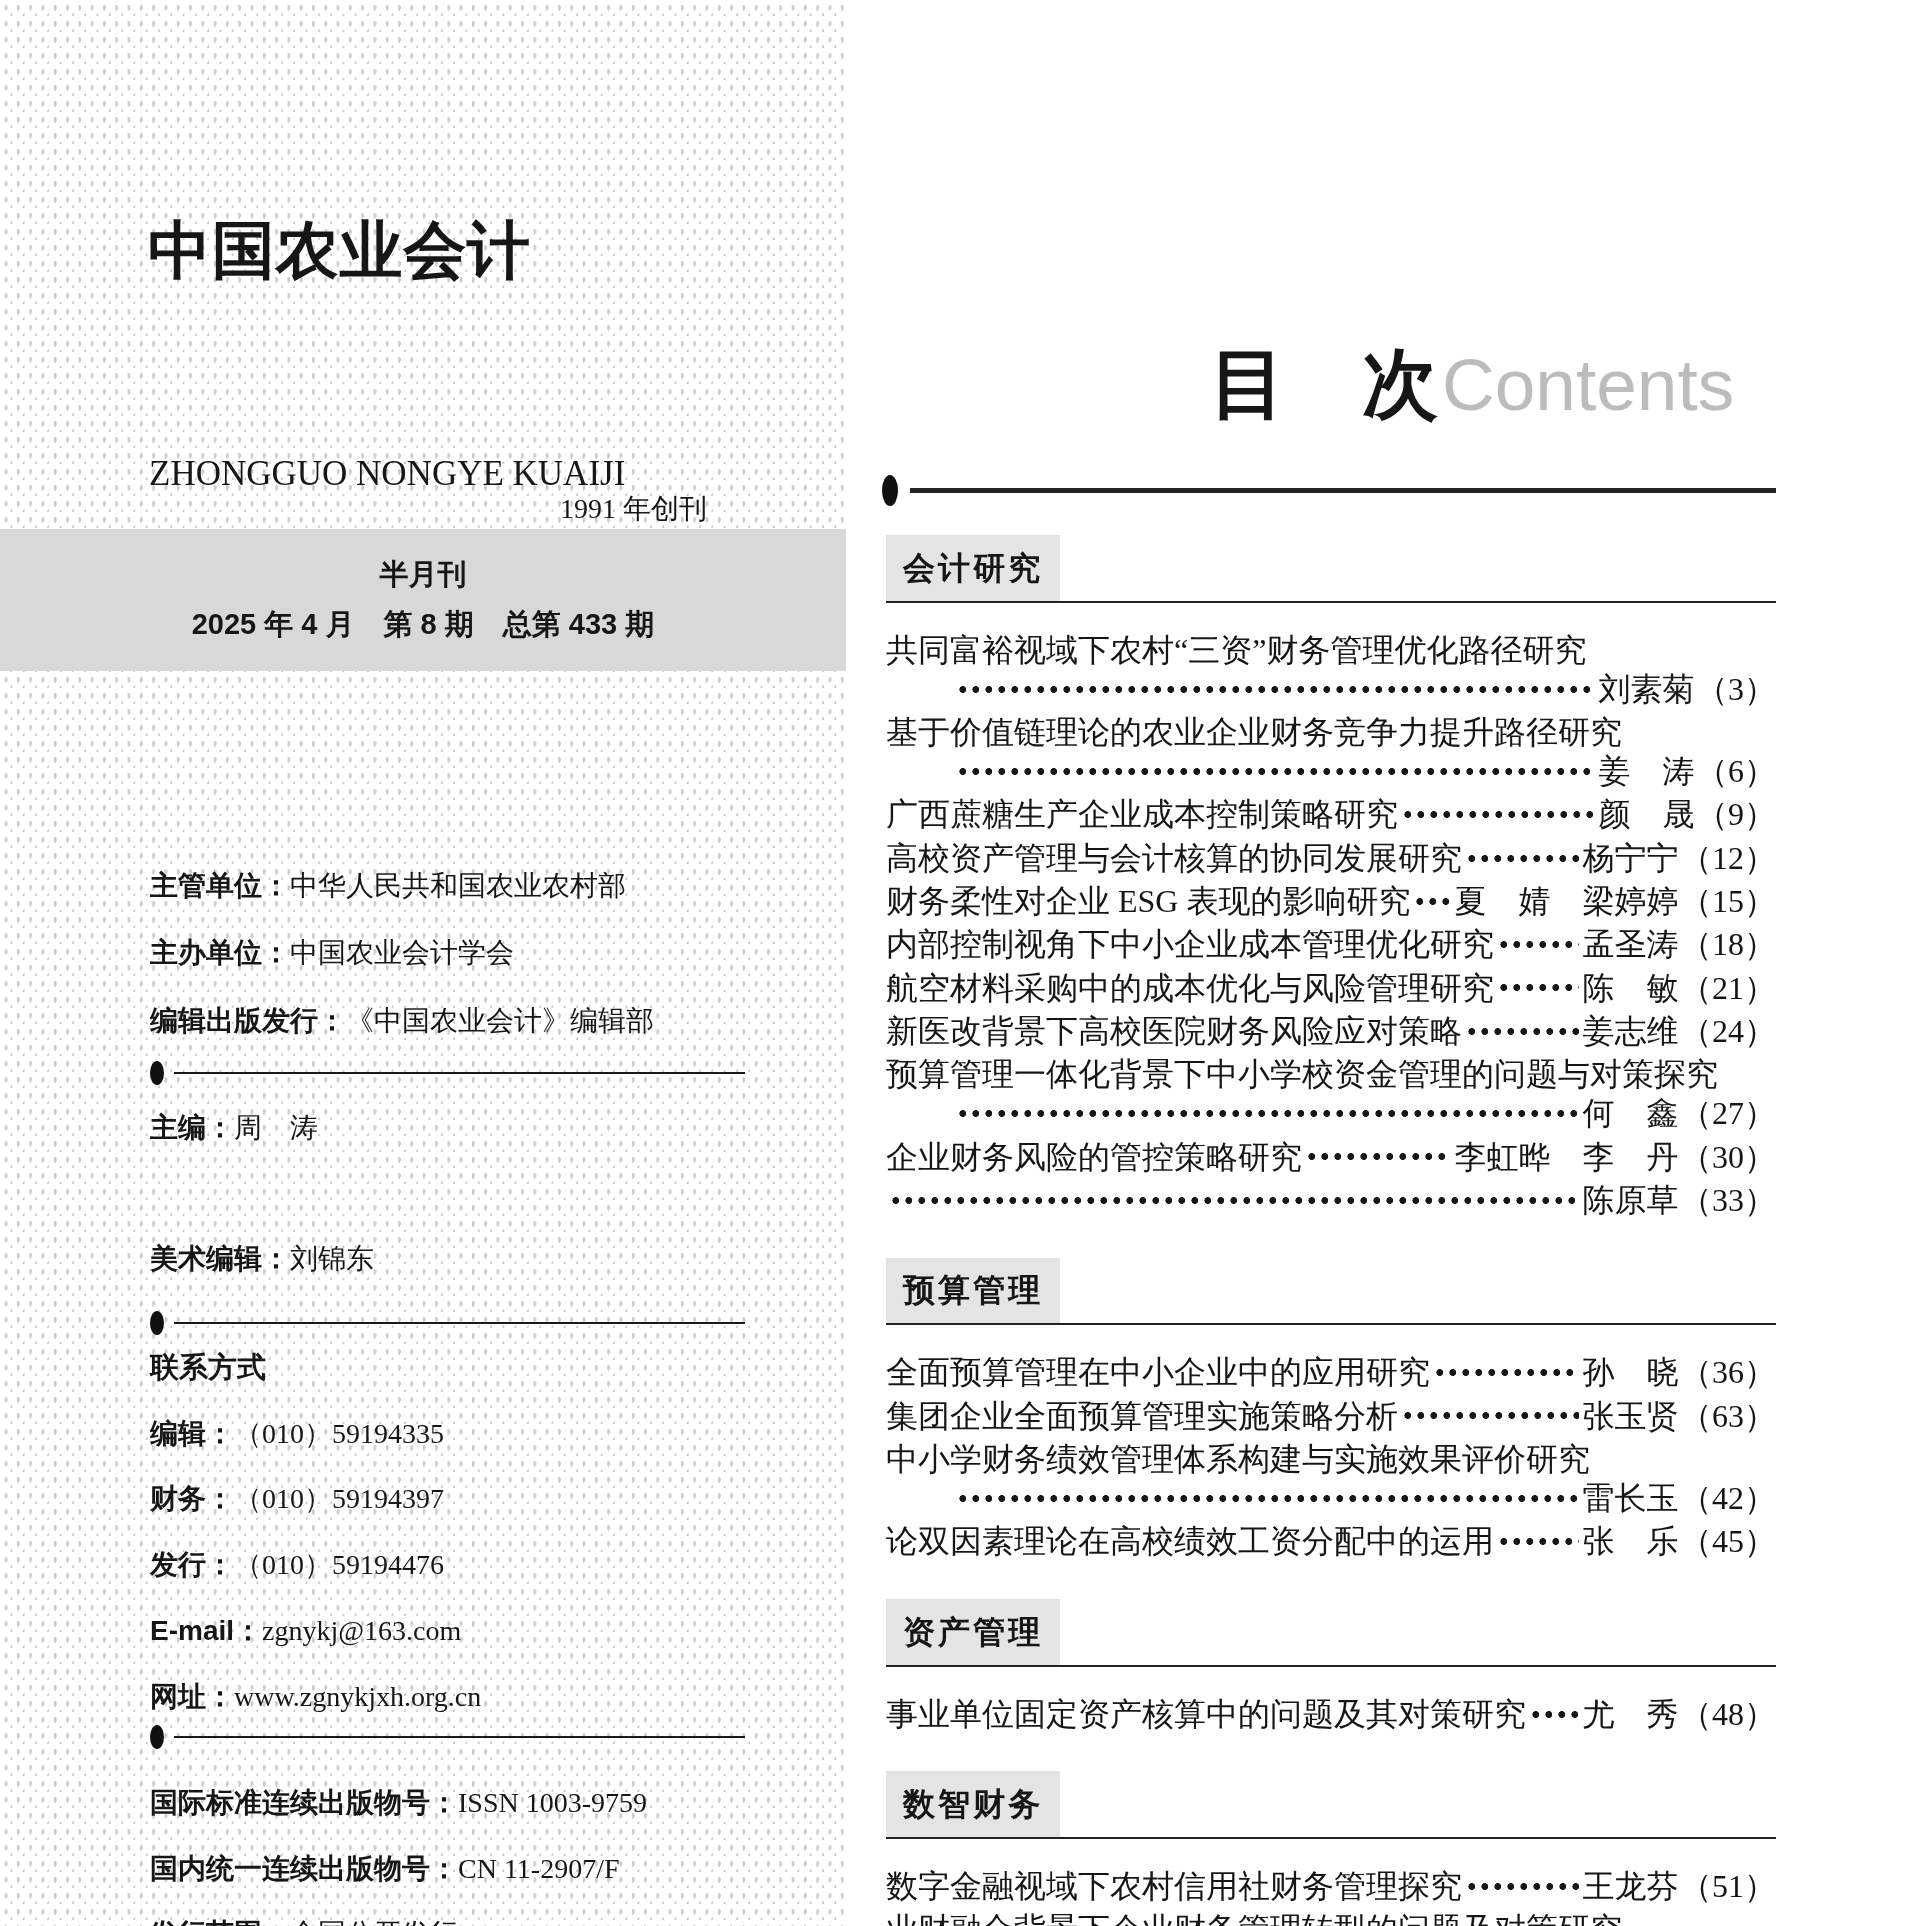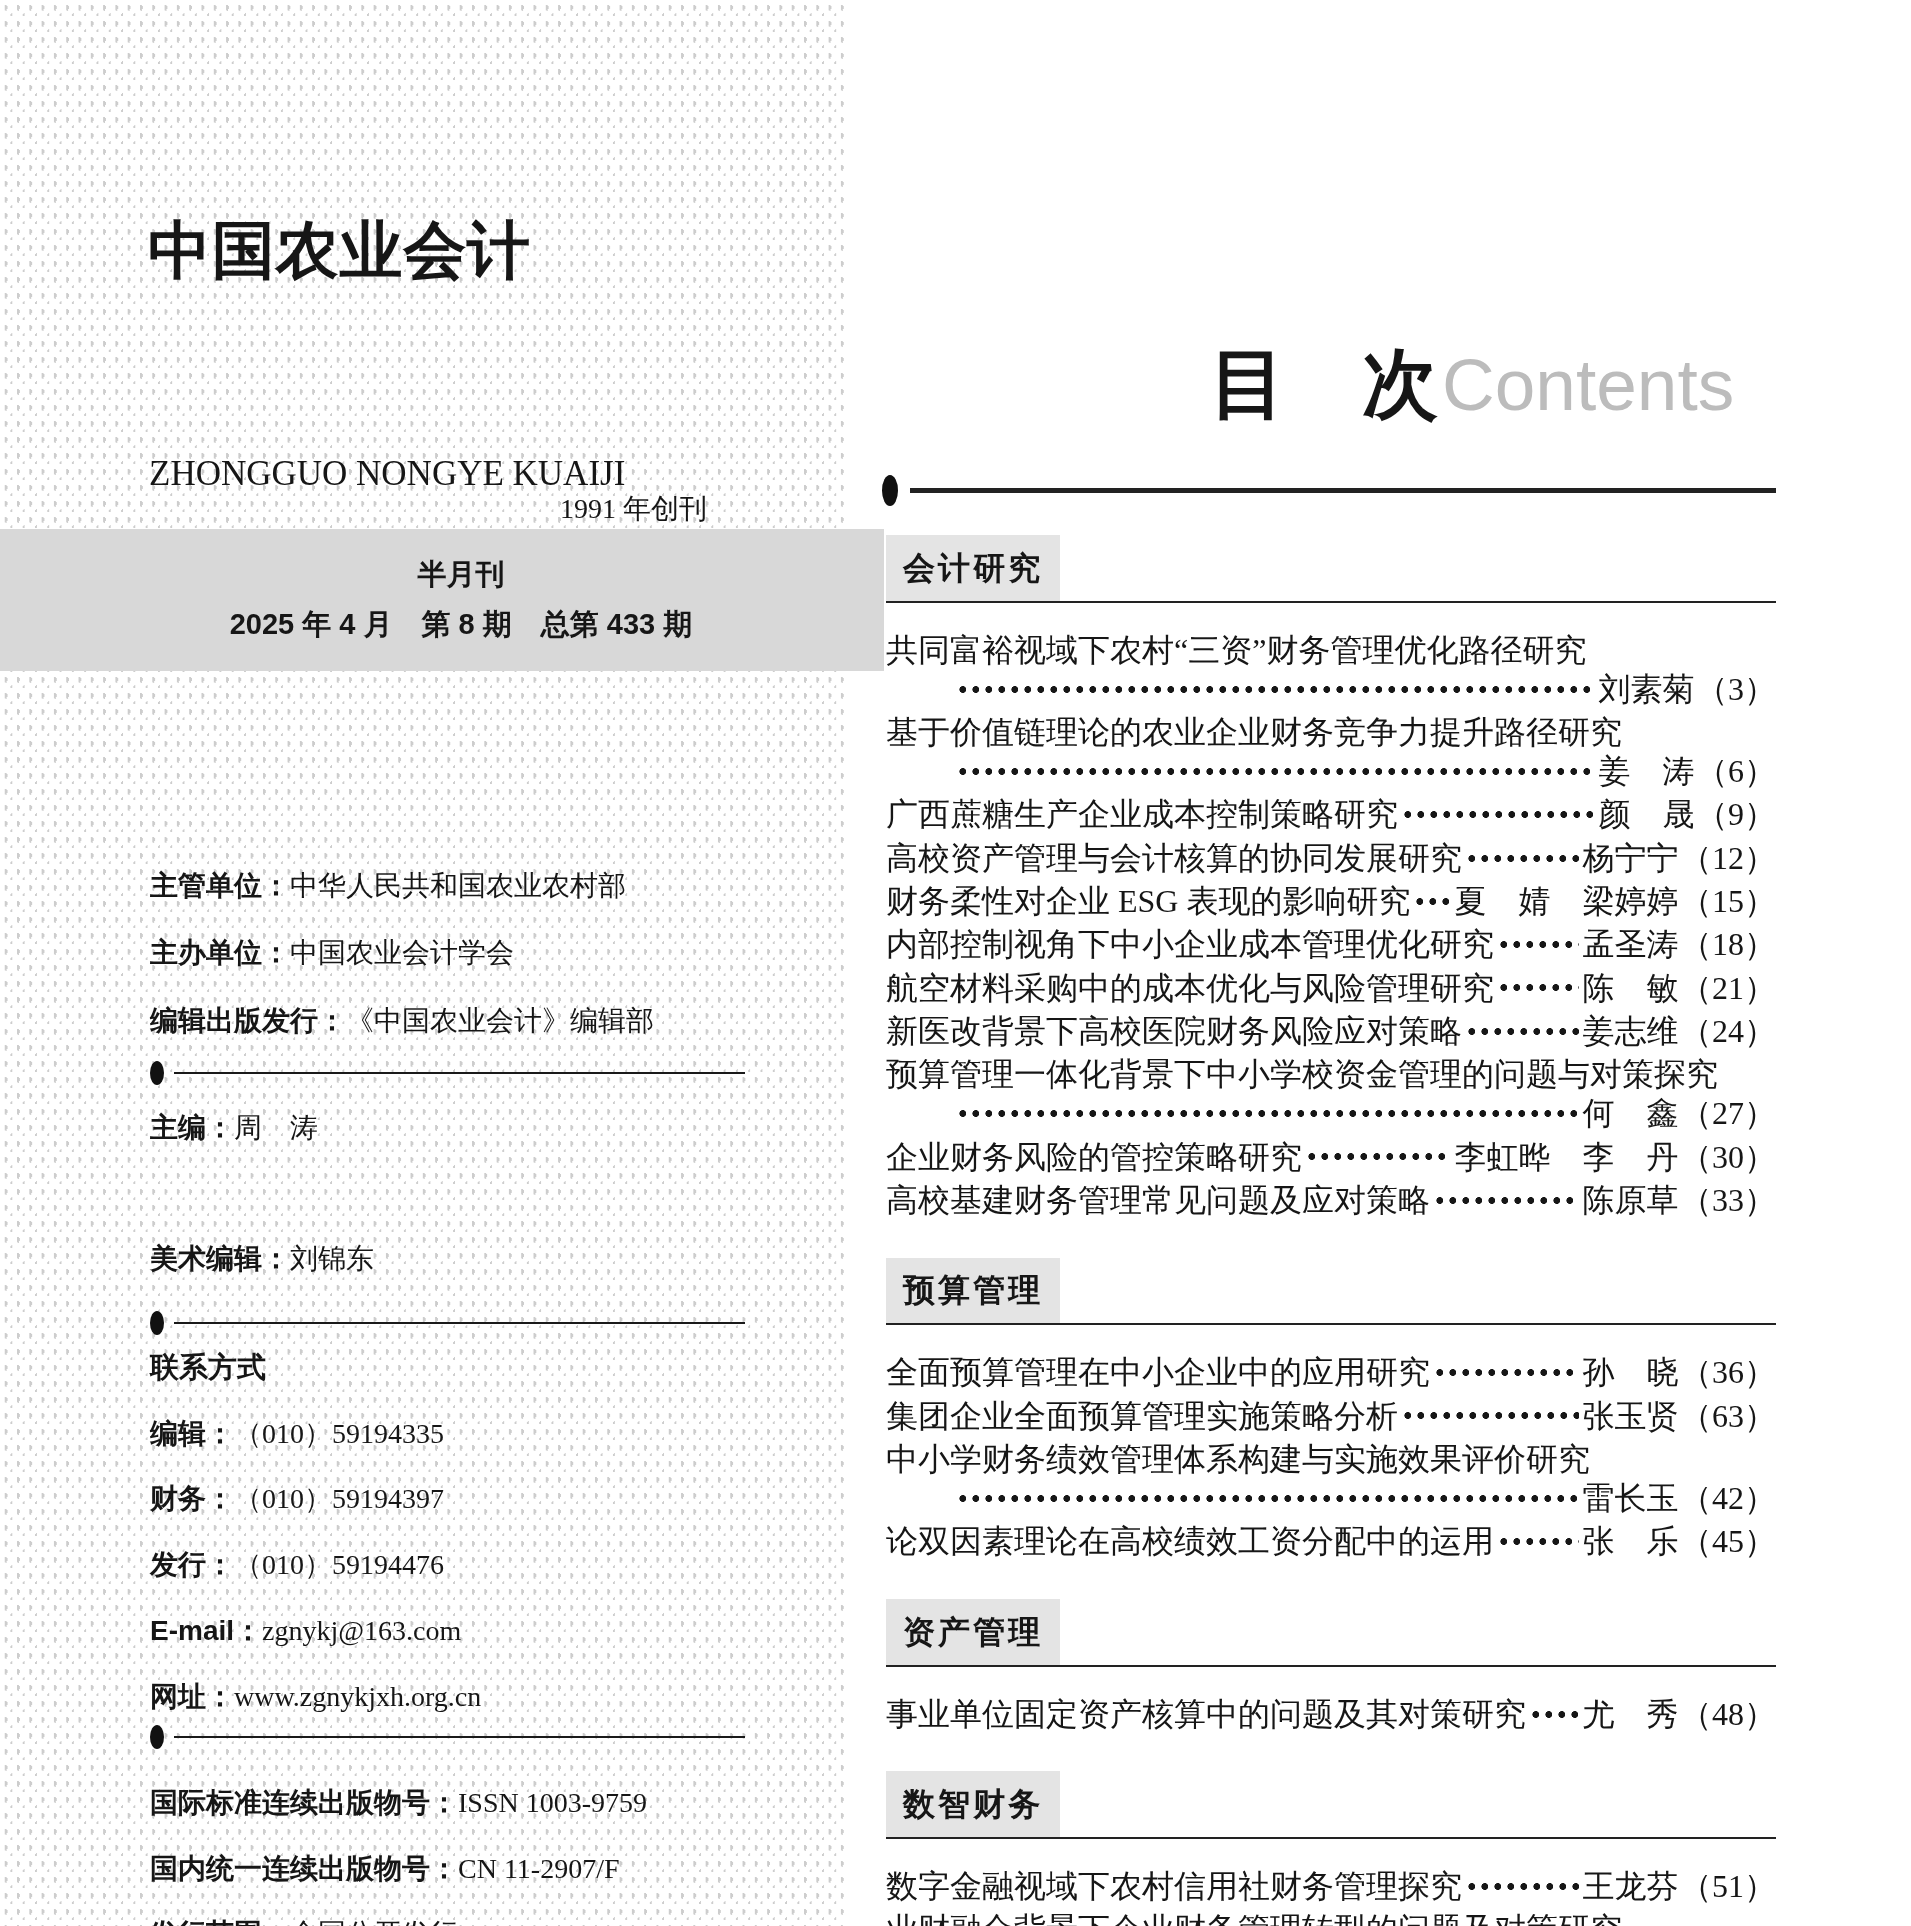--- a/index.html
+++ b/index.html
@@ -11,21 +11,21 @@
       radial-gradient(1.5px 3.1px at 5.8px 7.7px,#cdcdcd 97%,transparent 100%),
       radial-gradient(1.5px 3.1px at 12px 16px,#cdcdcd 97%,transparent 100%);
     background-size:12.3px 16px;}
   .logo{position:absolute;left:148px;top:208px;width:586px;font-size:63px;font-weight:700;
         white-space:nowrap;letter-spacing:0.8px;font-family:"Liberation Serif",serif;}
   .pinyin{position:absolute;left:149px;top:454px;font-size:35px;white-space:nowrap;
           font-family:"Liberation Serif",serif;}
   .founded{position:absolute;left:150px;top:490px;width:557px;text-align:right;font-size:28px;}
   .issue-bar{position:absolute;left:0;top:529px;width:846px;height:142px;background:#d8d8d8;
              display:flex;flex-direction:column;justify-content:center;align-items:center;gap:10.8px;
-             font-family:"Liberation Sans",sans-serif;font-weight:700;font-size:29px;padding-left:38px;}
+             font-family:"Liberation Sans",sans-serif;font-weight:700;font-size:29px;}
   .iline{position:absolute;left:150px;white-space:nowrap;font-size:28px;}
   .iline .lab{font-family:"Liberation Sans",sans-serif;font-weight:700;}
   .iline .val{font-family:"Liberation Serif",serif;}
   .heading{position:absolute;left:150px;white-space:nowrap;font-size:29px;
            font-family:"Liberation Sans",sans-serif;font-weight:700;}
   .sep{position:absolute;left:150px;width:595px;display:flex;align-items:center;gap:10px;}
   .sep .dot{width:14px;height:24px;background:#111;border-radius:50%;flex:none;}
   .sep .ln{flex:1;height:2.7px;background:#1a1a1a;}
   
   .contents-title{position:absolute;left:1210px;top:334px;white-space:nowrap;}
@@ -171,21 +171,20 @@
             <span class="p">（27）</span>
           </div>
       </div>
       <div class="entry">
           <span class="t">企业财务风险的管控策略研究</span>
           <span class="dots"></span>
           <span class="a">李虹晔　李　丹</span>
           <span class="p">（30）</span>
         </div>
       <div class="entry">
-          <span class="t">高校基建财务管理常见问题及应对策略</span>
           <span class="dots"></span>
           <span class="a">陈原草</span>
           <span class="p">（33）</span>
         </div>
     </section>
 
     <section class="section">
       <div class="section-head"><span class="sbox">预算管理</span></div>
       <div class="entry">
           <span class="t">全面预算管理在中小企业中的应用研究</span>

